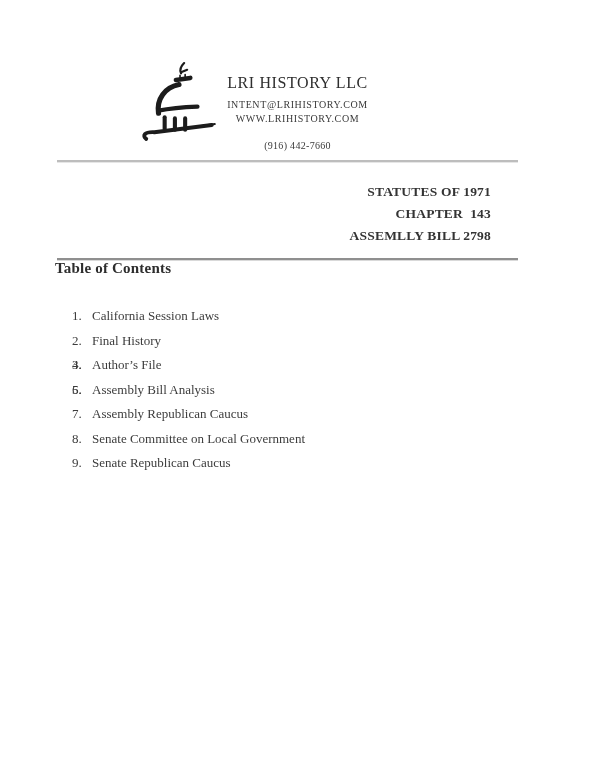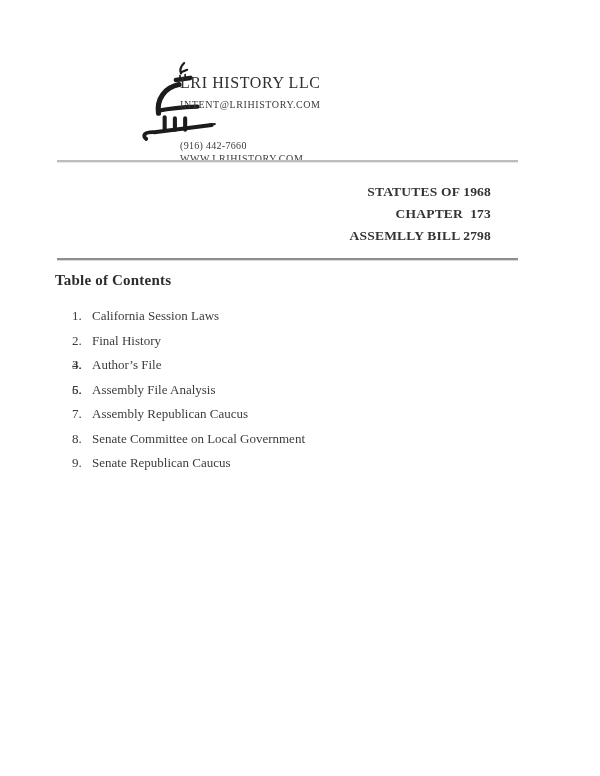--- a/index.html
+++ b/index.html
@@ -15,34 +15,34 @@
   }
 
   
   .logo {
     position: absolute;
     left: 138px;
     top: 60px;
     width: 82px;
     height: 84px;
   }
-  .head-line { position: absolute; left: 180px; width: 235px; text-align: left; }
+  .head-line { position: absolute; left: 180px; width: 235px; text-align: center; }
   .company-name {
     top: 74px;
     font-size: 16px;
     letter-spacing: 0.6px;
     color: #2e2e2e;
   }
   .contact {
     font-size: 10px;
     letter-spacing: 0.6px;
     color: #3a3a3a;
   }
   .contact.email   { top: 99px; }
-  .contact.website { top: 113px; margin-top: 40px; }
+  .contact.website { top: 113px; }
   .contact.phone   { top: 140px; letter-spacing: 0.3px; }
 
   
   .rule {
     position: absolute;
     left: 57px;
     width: 461px;
     height: 2px;
   }
   .rule-top    { top: 160px; background: #bdbdbd; border-bottom: 1px solid #e6e6e6; }
@@ -61,21 +61,21 @@
     line-height: 22px;
     color: #343434;
     letter-spacing: 0.2px;
     white-space: pre;
   }
 
   
   .toc-heading {
     position: absolute;
     left: 55px;
-    top: 272px;
+    top: 260px;
     font-size: 15px;
     font-weight: bold;
     color: #2d2d2d;
     letter-spacing: 0.2px;
     text-align: right;
   }
   .toc-list {
     position: absolute;
     left: 57px;
     top: 304px;
@@ -123,22 +123,22 @@
   </svg>
 
   <div class="head-line company-name">LRI HISTORY LLC</div>
   <div class="head-line contact email">INTENT@LRIHISTORY.COM</div>
   <div class="head-line contact website">WWW.LRIHISTORY.COM</div>
   <div class="head-line contact phone">(916) 442-7660</div>
 
   <div class="rule rule-top"></div>
 
   <div class="ref-block">
-    <div class="ref-line">STATUTES OF 1968</div>
-    <div class="ref-line">CHAPTER  173</div>
+    <div class="ref-line">STATUTES OF 1971</div>
+    <div class="ref-line">CHAPTER  143</div>
     <div class="ref-line">ASSEMLLY BILL 2798</div>
   </div>
 
   <div class="rule rule-middle"></div>
 
   <div class="toc-heading">Table of Contents</div>
 
   <ol class="toc-list">
     <li class="toc-item">
       <span class="toc-num">1.</span>
@@ -153,21 +153,21 @@
     </li>
     <li class="toc-item">
       <span class="toc-num">4.</span>
       <span>Author’s File</span>
     </li>
     <li class="toc-item">
       <span class="toc-num">5.</span>
     </li>
     <li class="toc-item">
       <span class="toc-num">6.</span>
-      <span>Assembly File Analysis</span>
+      <span>Assembly Bill Analysis</span>
     </li>
     <li class="toc-item">
       <span class="toc-num">7.</span>
       <span>Assembly Republican Caucus</span>
     </li>
     <li class="toc-item">
       <span class="toc-num">8.</span>
       <span>Senate Committee on Local Government</span>
     </li>
     <li class="toc-item">

